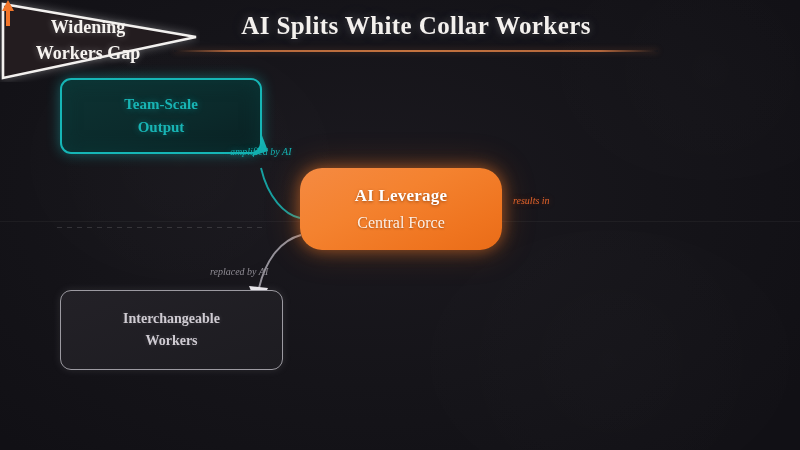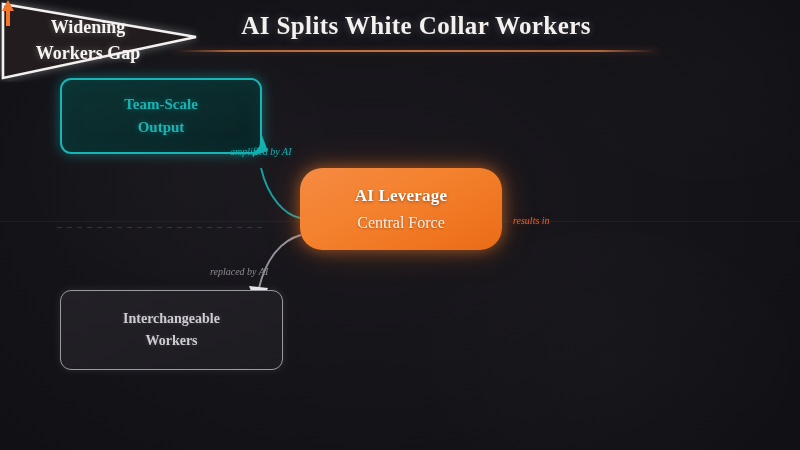--- a/index.html
+++ b/index.html
@@ -108,21 +108,21 @@
   #gap-arrow-icon {
     position: absolute; left: 118px; top: 22px; width: 16px; height: 26px;
   }
 
   
   .edge-label {
     position: absolute; font-style: italic; font-size: 10px; white-space: nowrap;
   }
   #label-amplified { left: 203px; top: 146px; color: #15aeae; text-shadow: 0 0 6px rgba(20,180,180,0.4); margin-left: 27px; }
   #label-replaced  { left: 210px; top: 266px; color: #8e8b93; }
-  #label-results   { left: 513px; top: 195px; color: #e2622a; text-shadow: 0 0 6px rgba(226,98,42,0.35); margin-top: 20px; }
+  #label-results   { left: 513px; top: 195px; color: #e2622a; text-shadow: 0 0 6px rgba(226,98,42,0.35); }
 
   #edges { position: absolute; left: 0; top: 0; width: 800px; height: 450px; pointer-events: none; }
 </style>
 </head>
 <body>
 
 <div id="stage">
 
   <div class="bgblot b1"></div>
   <div class="bgblot b2"></div>

